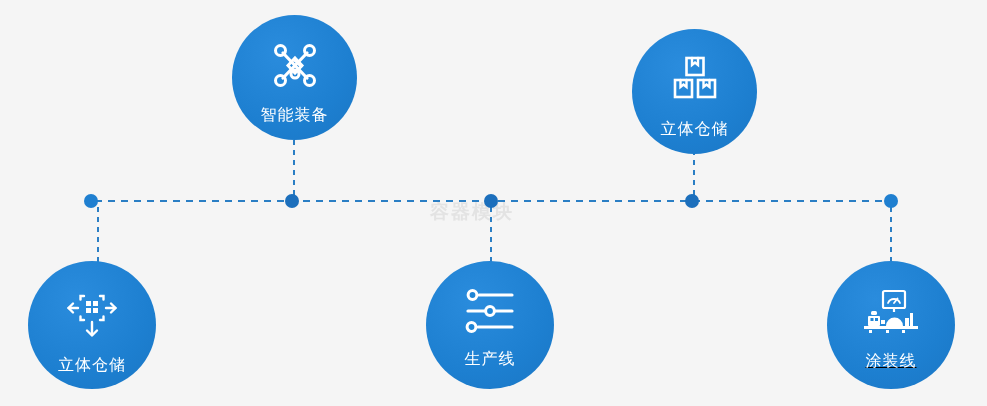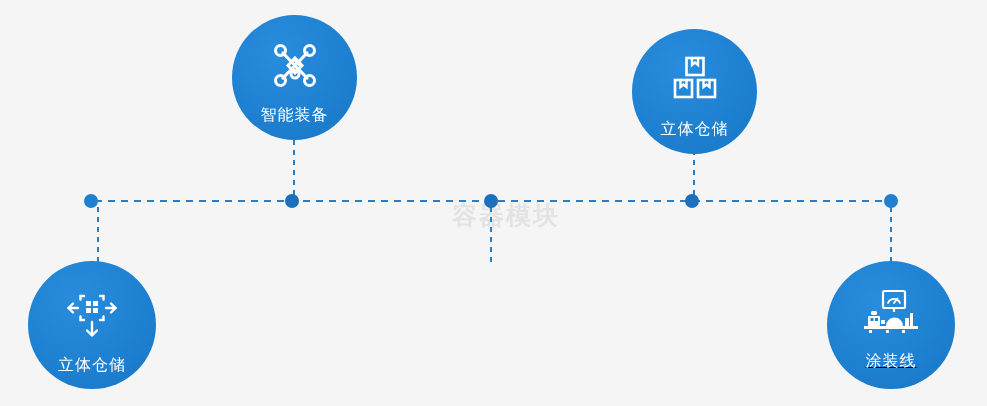--- a/index.html
+++ b/index.html
@@ -9,22 +9,22 @@
     font-family:"Liberation Sans","DejaVu Sans",sans-serif;
     overflow:hidden;
   }
   #stage{position:relative;width:987px;height:406px;}
 
   
   .watermark{
     position:absolute;
     left:430px;top:199px;
     width:130px;
-    text-align:right;
-    font-size:25px;
+    text-align:left;
+    font-size:19px;
     font-weight:700;
     letter-spacing:2px;
     color:#e3e3e3;
     user-select:none;
     white-space:nowrap;
   }
 
   
   .hline{
     position:absolute;
@@ -164,20 +164,37 @@
           <line x1="40" y1="19" x2="49.5" y2="19"></line>
           <polyline points="45,14.5 49.5,19 45,23.5"></polyline>
           <line x1="26" y1="33" x2="26" y2="46"></line>
           <polyline points="21,41.5 26,46.5 31,41.5"></polyline>
         </g>
       </svg>
     </span>
     <span class="lbl">立体仓储</span>
   </div>
 
+  <div class="circ bot" style="left:426px;top:261px;">
+    <span class="ico">
+      <svg width="52" height="44" viewBox="0 0 52 44">
+        <g fill="none" stroke="#ffffff" stroke-width="3.2" stroke-linecap="round">
+          <line x1="15" y1="6" x2="48" y2="6"></line>
+          <line x1="4" y1="22" x2="48" y2="22"></line>
+          <line x1="14" y1="38" x2="48" y2="38"></line>
+        </g>
+        <g fill="#1f85d6" stroke="#ffffff" stroke-width="3">
+          <circle cx="8.5" cy="6" r="4.4"></circle>
+          <circle cx="26" cy="22" r="4.4"></circle>
+          <circle cx="7.5" cy="38" r="4.4"></circle>
+        </g>
+      </svg>
+    </span>
+    <span class="lbl">生产线</span>
+  </div>
 
   <div class="circ bot" style="left:827px;top:261px;text-decoration:underline;">
     <span class="ico">
       <svg width="58" height="46" viewBox="0 0 58 46">
 
         <g fill="none" stroke="#ffffff" stroke-width="2.2">
           <rect x="21" y="2" width="22" height="17" rx="1.5"></rect>
         </g>
         <g fill="none" stroke="#ffffff" stroke-width="1.8" stroke-linecap="round">
           <path d="M26 14 A6.5 6.5 0 0 1 38 14"></path>

